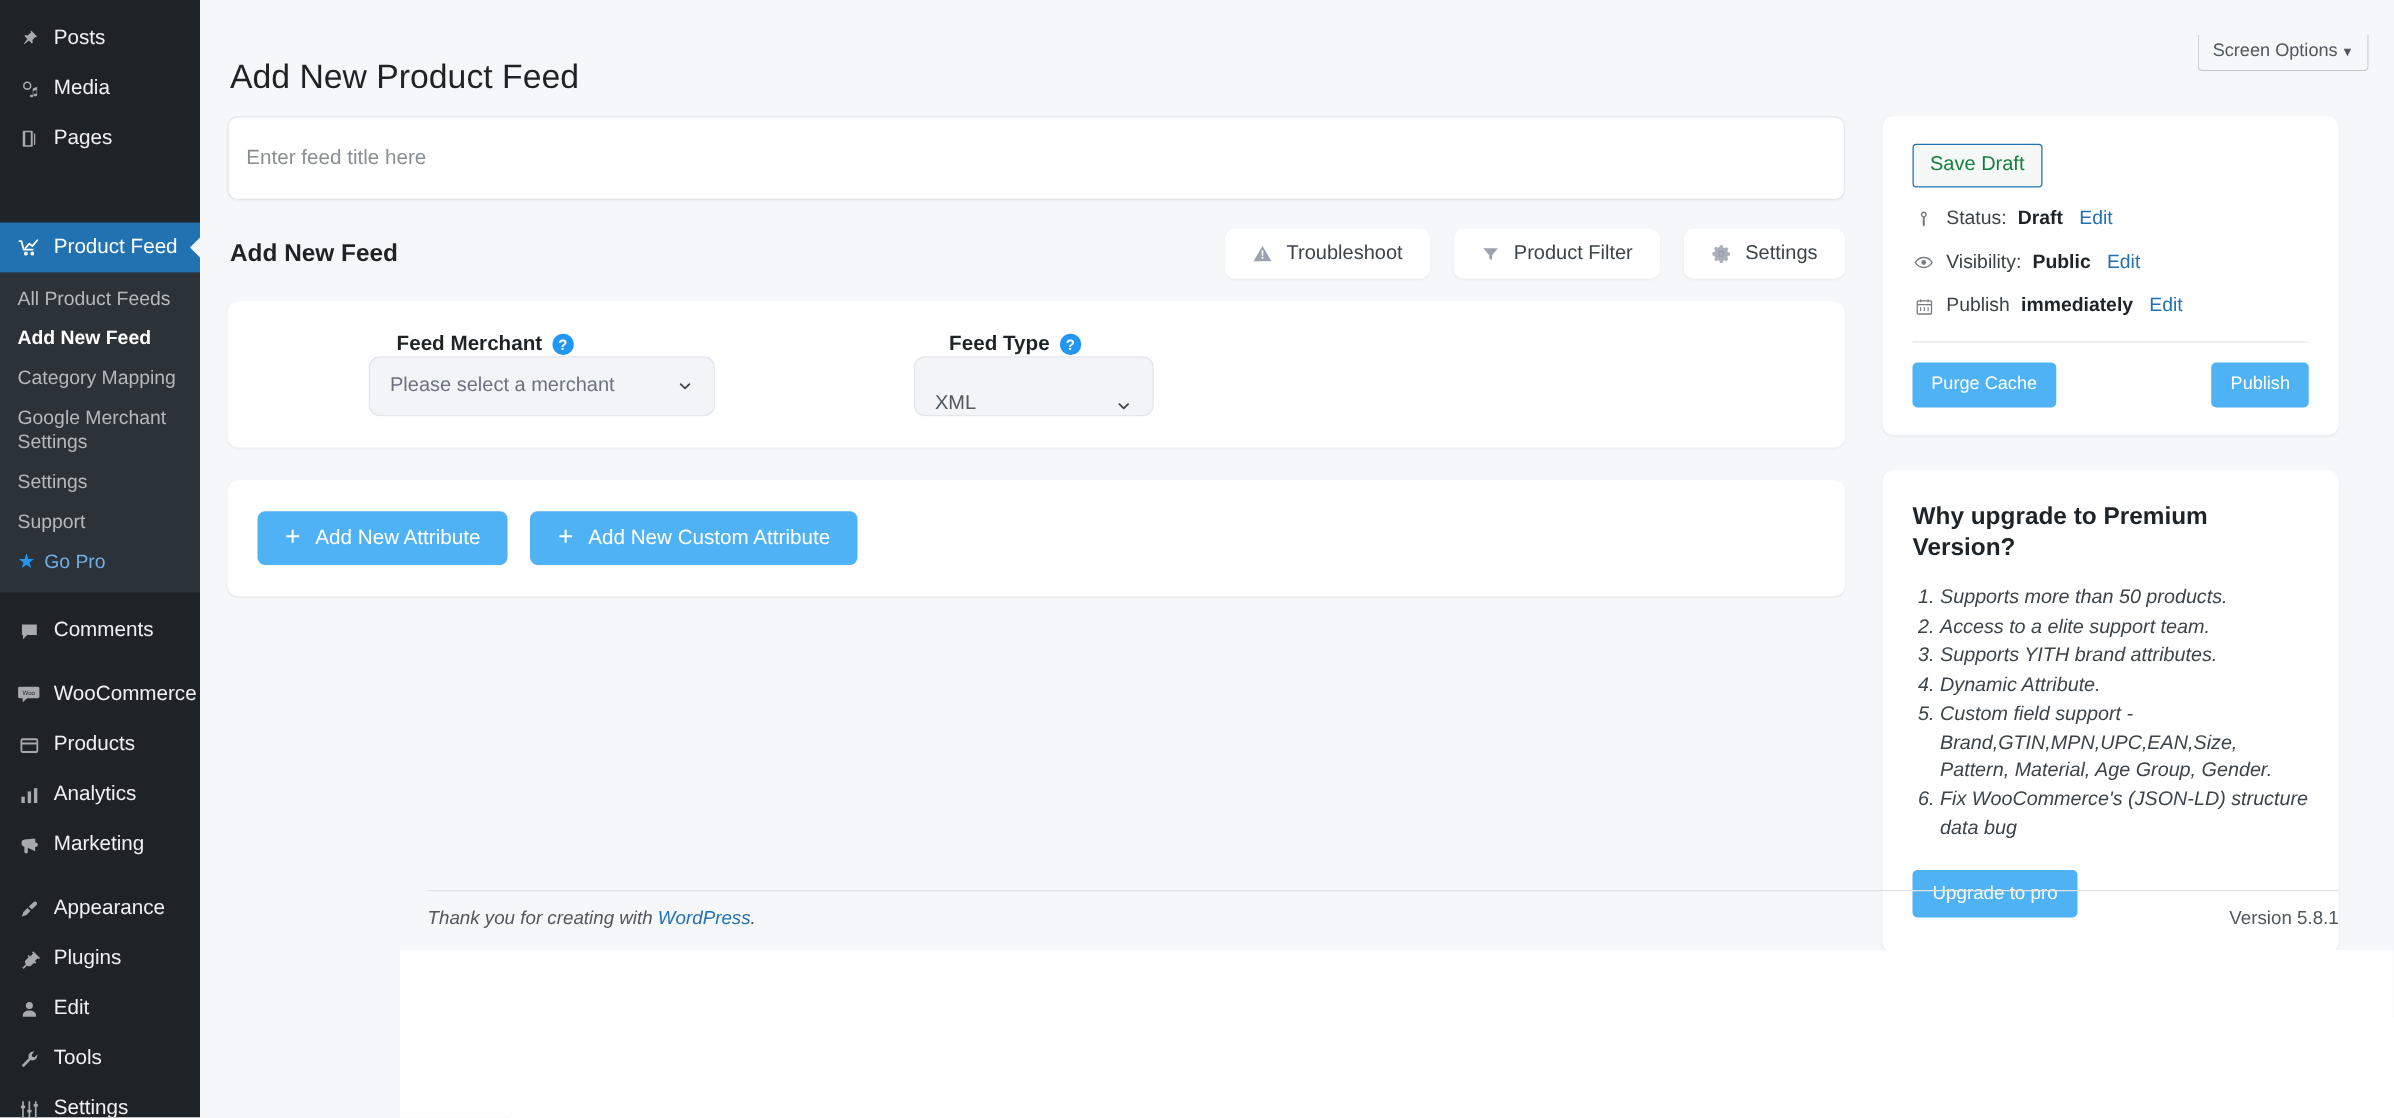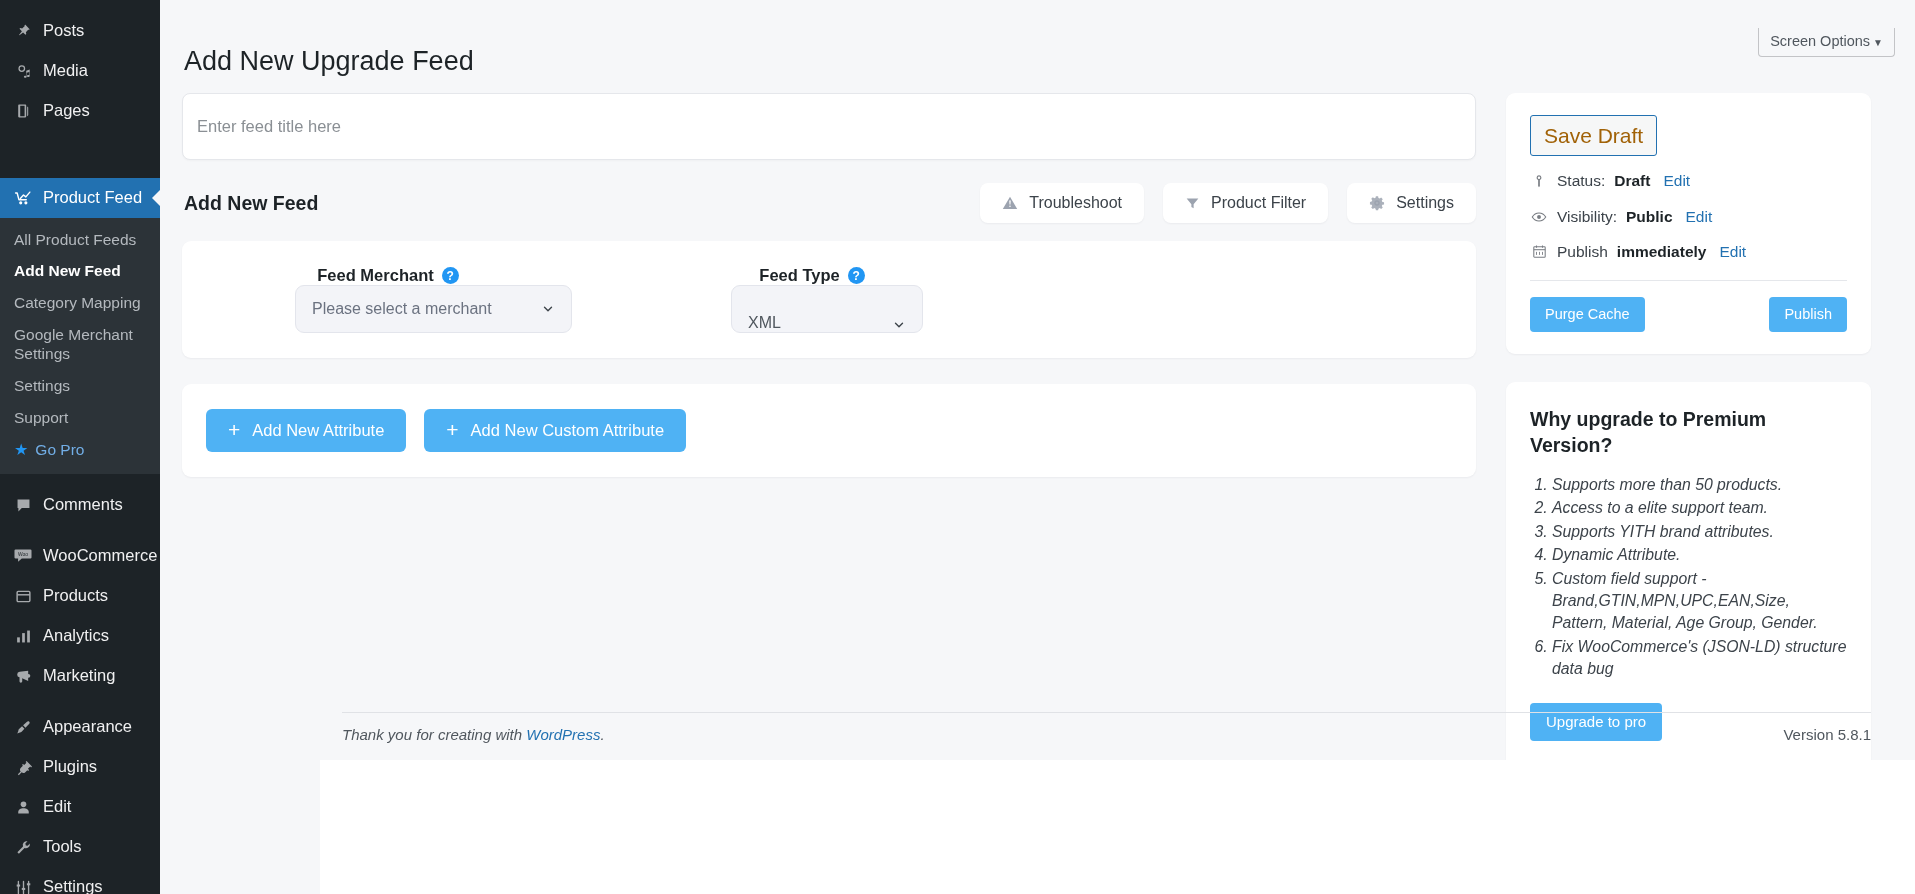--- a/index.html
+++ b/index.html
@@ -264,22 +264,22 @@
   .side-card {
     background: #fff;
     border-radius: 9px;
     box-shadow: 0 1px 2px rgba(16,24,40,0.05);
   }
   #publish-box { padding: 22px 24px 22px 24px; }
   #save-draft-btn {
     background: #f6f7f7;
     border: 1px solid #2271b1;
     border-radius: 3px;
-    color: #a16207;
-    font-size: 21px;
+    color: #15803d;
+    font-size: 16px;
     font-family: "Liberation Sans", sans-serif;
     padding: 6px 13px;
     cursor: pointer;
     line-height: 1.3;
   }
   .pub-row {
     display: flex;
     align-items: center;
     gap: 9px;
     margin-top: 15px;
@@ -549,21 +549,21 @@
   <div id="main">
 
     <div id="screen-options-bar">
       <div id="screen-options-btn">
         <span>Screen Options</span><span class="caret-dn">▼</span>
       </div>
     </div>
 
     <div id="content-wrap">
 
-      <h1 id="page-title">Add New Upgrade Feed</h1>
+      <h1 id="page-title">Add New Product Feed</h1>
 
       <div id="columns">
 
         <div id="col-left">
 
           <input id="feed-title-input" type="text" placeholder="Enter feed title here" style="">
 
           <div id="toolbar-row">
             <div id="section-heading">Add New Feed</div>
 

